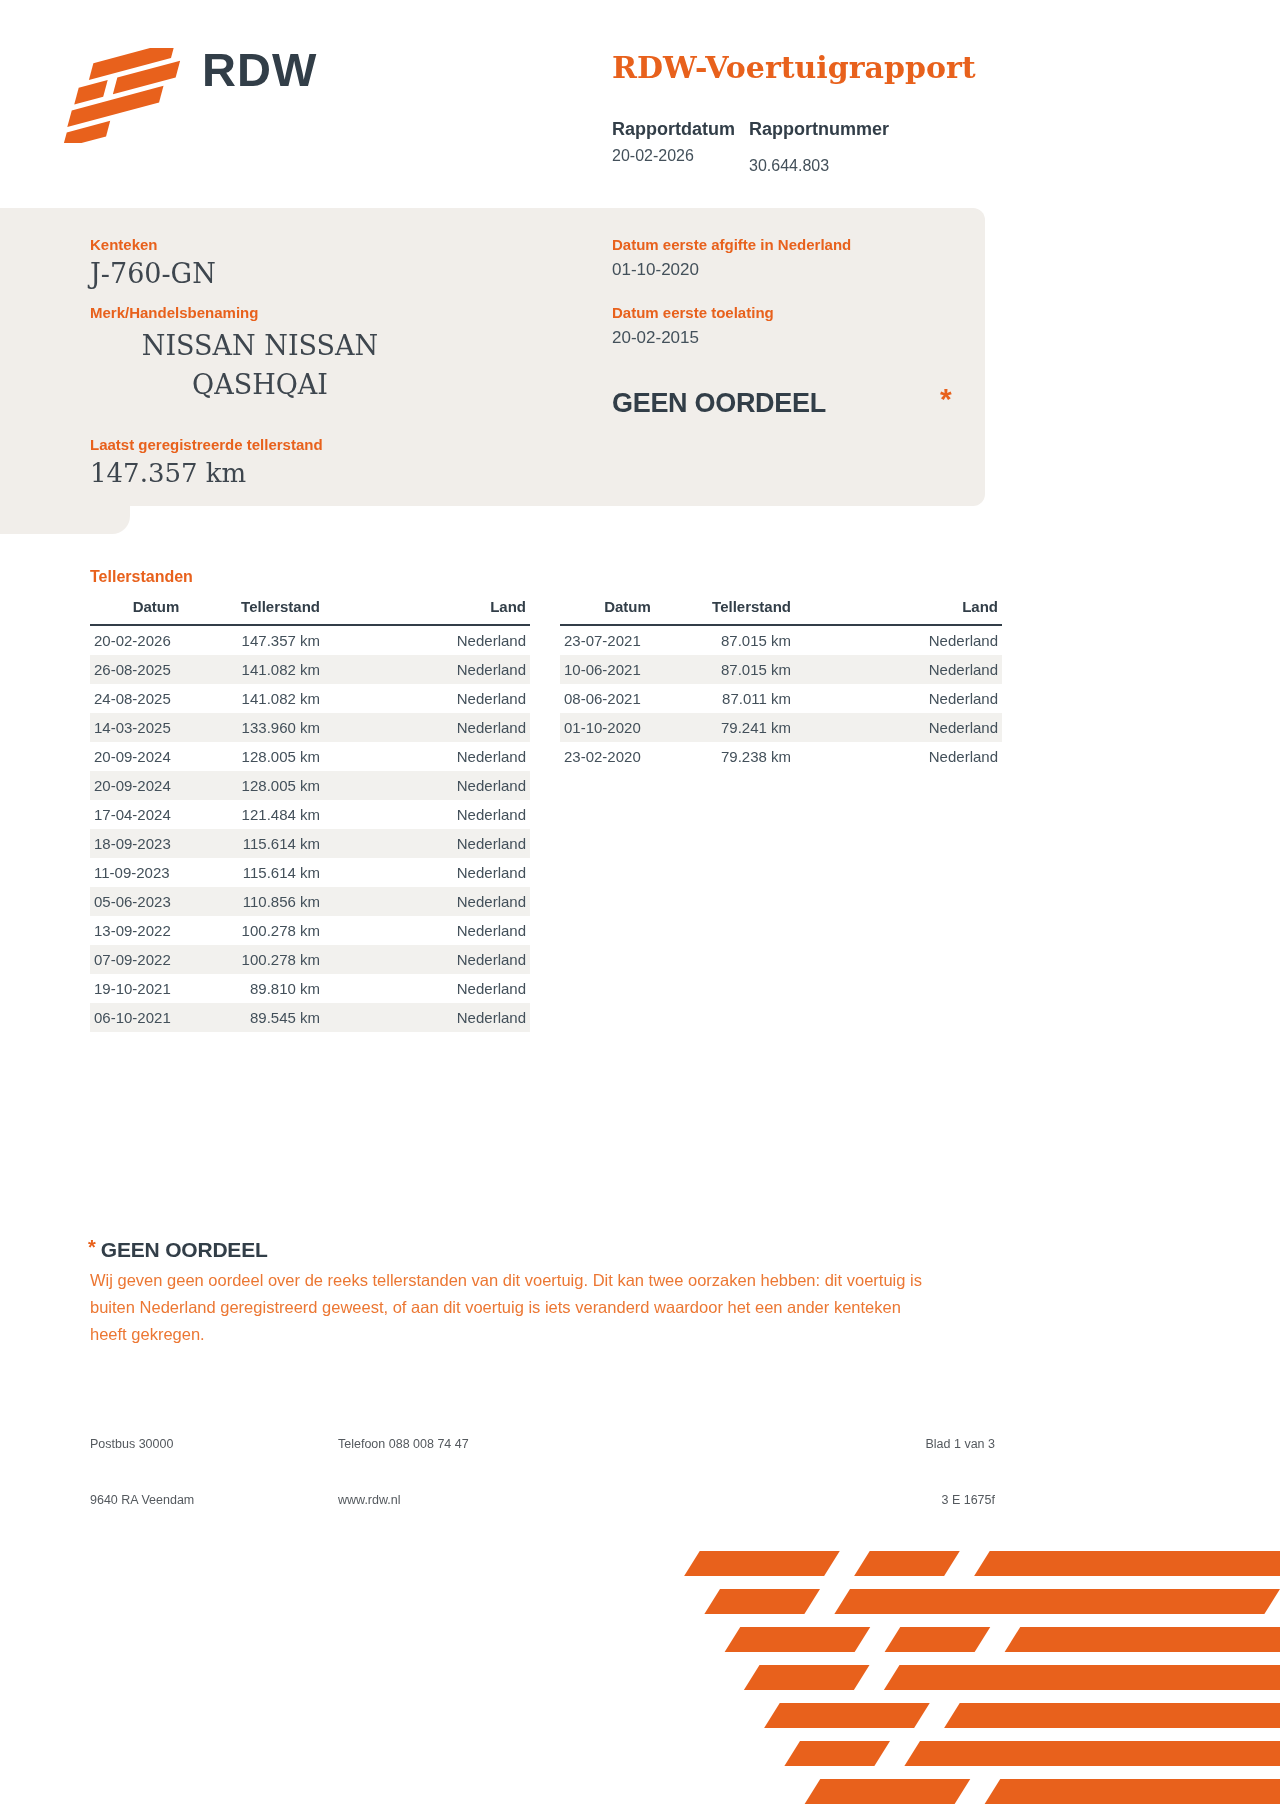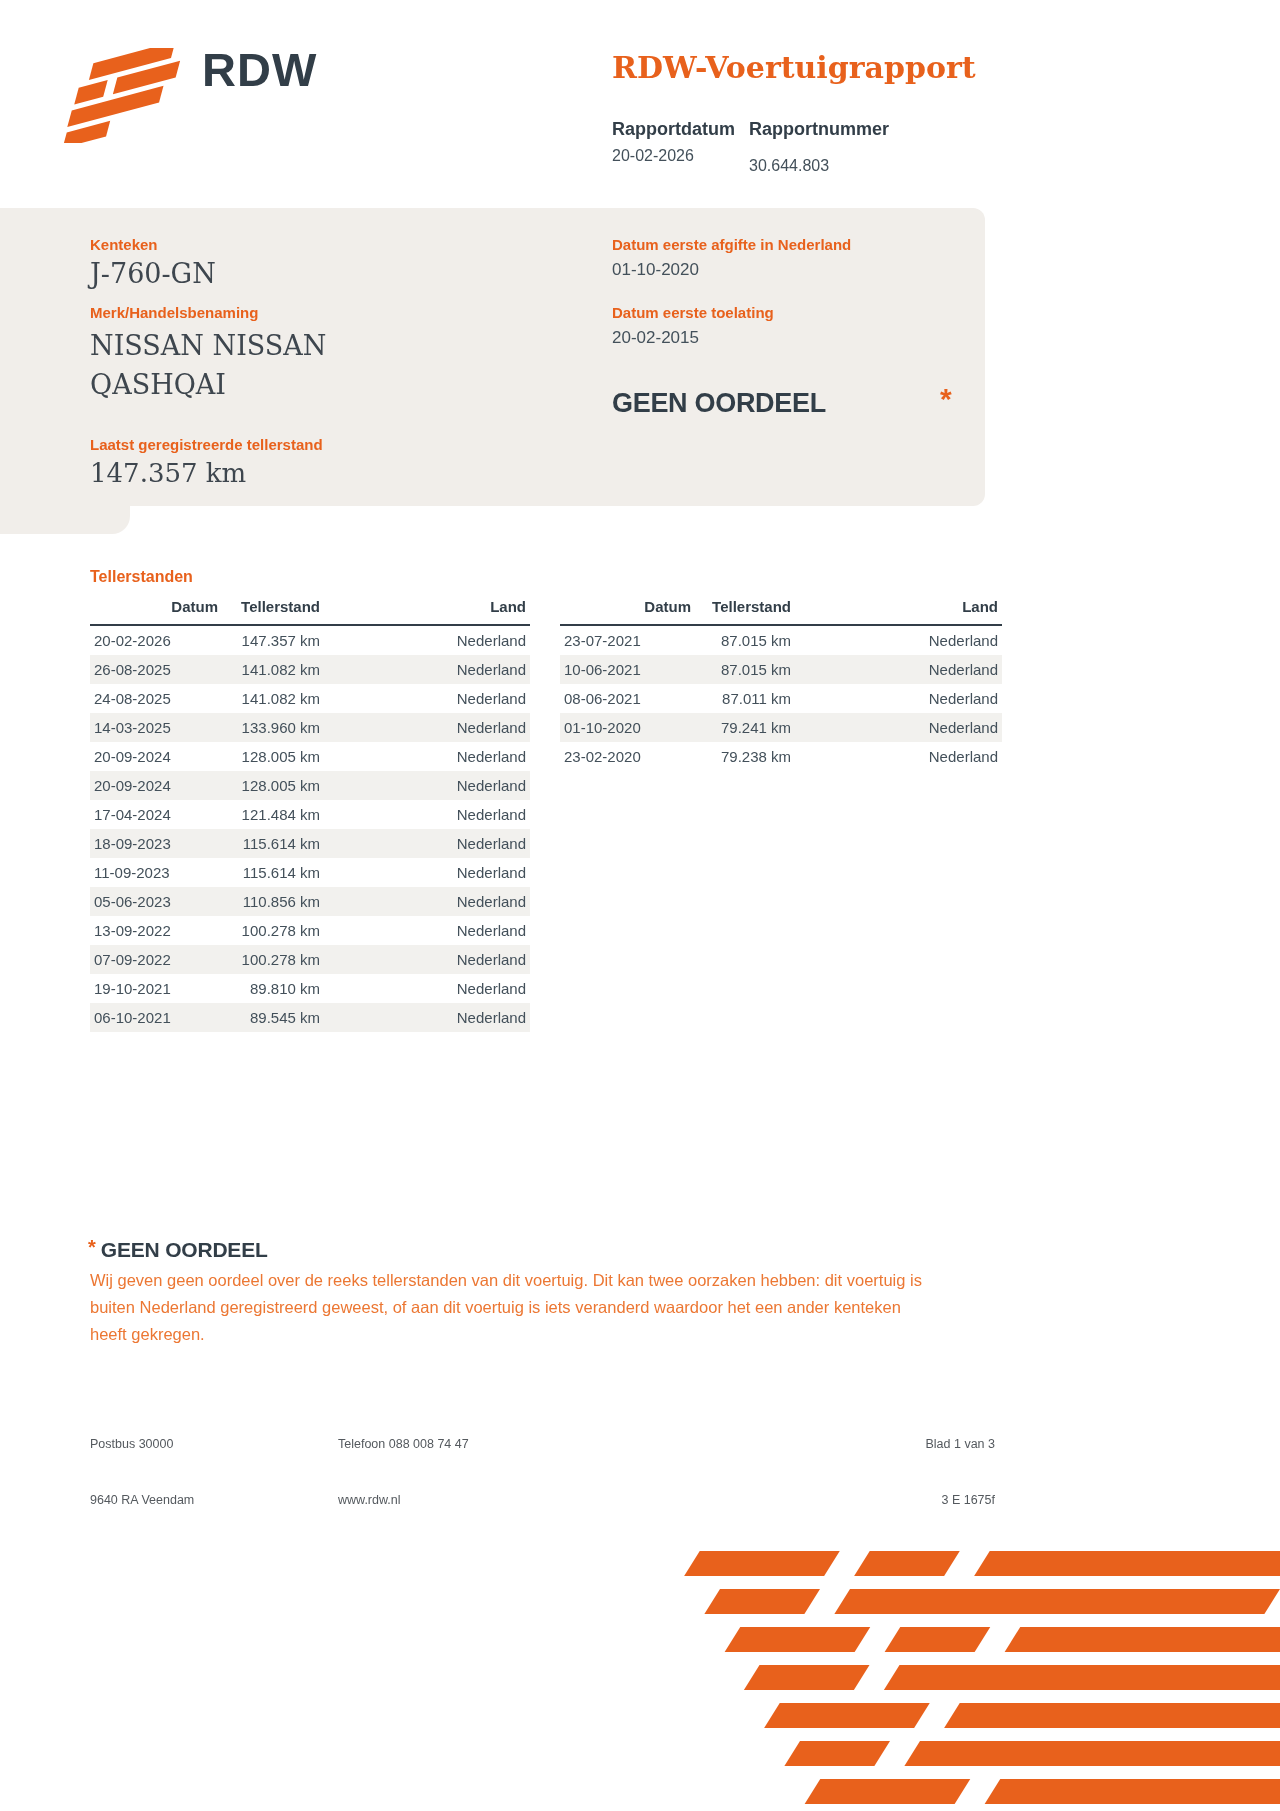--- a/index.html
+++ b/index.html
@@ -15,30 +15,30 @@
 
   .logo-text{left:202px;top:42px;font-size:47px;font-weight:700;color:var(--dark);letter-spacing:1px;}
   .doc-title{left:612px;top:50px;font-family:"DejaVu Serif",serif;font-size:30px;font-weight:700;color:var(--orange);}
   .meta-label{font-size:18px;font-weight:700;color:var(--dark);}
   .meta-value{font-size:16px;color:var(--text);}
 
   .panel{position:absolute;left:0;top:208px;width:985px;height:298px;background:var(--panel);border-radius:0 12px 12px 0;}
   .panel-tab{position:absolute;left:0;top:298px;width:130px;height:28px;background:var(--panel);border-radius:0 0 18px 0;}
   .panel .abs{position:absolute;}
   .label{font-size:15px;font-weight:700;color:var(--orange);}
-  .big-value{font-family:"DejaVu Serif",serif;font-size:27px;color:#3E464E;}
+  .big-value{font-family:"DejaVu Serif",serif;font-size:27px;color:#3E464E;text-align:center;}
   .mid-value{font-size:17px;color:var(--text);}
   .oordeel{font-size:27px;font-weight:700;color:var(--dark);letter-spacing:-0.3px;}
   .oordeel-star{font-size:30px;font-weight:700;color:var(--orange);}
 
   .section-title{left:90px;top:568px;font-size:16px;font-weight:700;color:var(--orange);}
   table{border-collapse:collapse;font-size:15px;color:var(--text);table-layout:fixed;}
   .table-left{left:90px;top:594px;width:440px;}
   .table-right{left:560px;top:594px;width:442px;}
-  thead th{font-weight:700;color:var(--dark);text-align:right;padding:4px 4px 9px 4px;border-bottom:2px solid var(--dark);}
+  thead th{font-weight:700;color:var(--dark);text-align:center;padding:4px 4px 9px 4px;border-bottom:2px solid var(--dark);}
   th:nth-child(2),td:nth-child(2),th:nth-child(3),td:nth-child(3){text-align:right;}
   tbody td{padding:6px 4px;line-height:17px;white-space:nowrap;overflow:hidden;}
   tbody tr.alt{background:var(--row-alt);}
 
   .fn-heading{left:88px;top:1236px;}
   .fn-star{font-size:20px;font-weight:700;color:var(--orange);vertical-align:3px;margin-right:5px;}
   .fn-title{font-size:21px;font-weight:700;color:var(--dark);letter-spacing:-0.2px;}
   .fn-text{left:90px;top:1267px;width:850px;font-size:16.5px;line-height:1.65;color:var(--orange-soft);}
 
   .footer-item{font-size:12.5px;color:var(--muted);}

